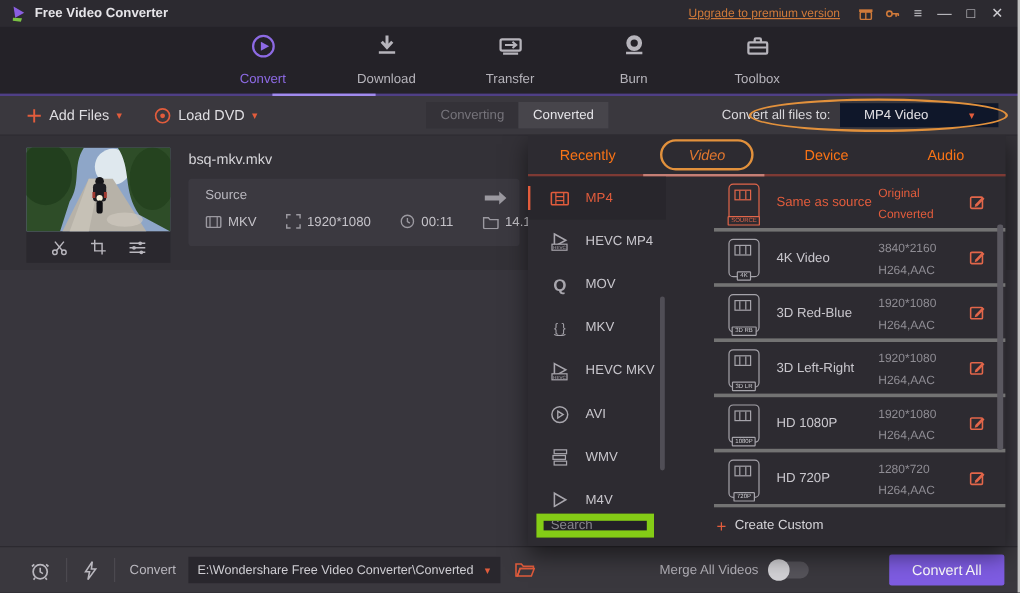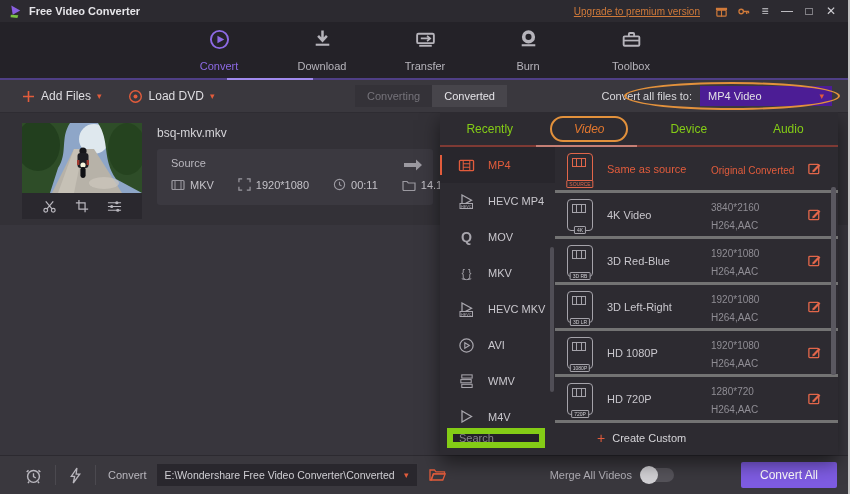--- a/index.html
+++ b/index.html
@@ -34,22 +34,22 @@
   .tool-left { position:absolute; left:22px; top:0; height:32px; display:flex; align-items:center; gap:26px; }
   .tool-btn { display:flex; align-items:center; gap:6px; cursor:pointer; }
   .tool-btn .tlabel { font-size:12px; color:#dfdee2; }
   .caret { font-size:9px; color:#e25c3c; }
   .seg-tabs { position:absolute; left:355px; top:5px; display:flex; }
   .seg { height:22px; padding:0 12px; font-size:11px; display:flex; align-items:center; cursor:pointer; }
   .seg.converting { background:#343238; color:#75737a; }
   .seg.converted  { background:#47454b; color:#e5e4e8; }
   .convert-to { position:absolute; right:18px; top:6px; display:flex; align-items:center; gap:8px; }
   .convert-to .clabel { font-size:11px; color:#d8d7db; }
-  .select-box { width:132px; height:20px; background:#4c1d95; display:flex; align-items:center;
-    justify-content:space-between; padding:0 8px; cursor:pointer; }
+  .select-box { width:132px; height:20px; background:#0f172a; display:flex; align-items:center;
+    justify-content:space-between; padding:0 20px; cursor:pointer; }
   .select-box .sval { font-size:11px; color:#e2e1e5; }
   .annot-ellipse { position:absolute; right:10px; top:2px; width:216px; height:28px;
     border:2px solid #e2913c; border-radius:50%; pointer-events:none; z-index:25; }
 
   
   .filerow { position:absolute; left:0; top:112px; width:100%; height:113px; background:#333137;
     border-top:1px solid #2e2c32; display:flex; padding:10px 0 0 22px; z-index:5; }
   .thumb-block { width:120px; }
   .thumb { width:120px; height:70px; display:block; }
   .thumb-tools { width:120px; height:26px; background:#2a282e; display:flex; align-items:center;
@@ -77,27 +77,27 @@
   .toggle { width:32px; height:14px; background:#55535a; border-radius:7px; position:relative; cursor:pointer; }
   .toggle .knob { position:absolute; left:-2px; top:-2px; width:18px; height:18px; border-radius:50%; background:#d2d1d5; }
   .convert-all-btn { position:absolute; right:13px; width:96px; height:26px; background:#7e5ce2; color:#fff;
     font-size:12px; border:none; border-radius:2px; cursor:pointer; }
 
   
   .panel { position:absolute; left:440px; top:112px; width:398px; height:343px; background:#2d2b31;
     box-shadow:0 8px 18px rgba(0,0,0,.5); z-index:15; }
   .ptabs { position:relative; height:35px; display:flex; border-bottom:2px solid #7e3a34; }
   .ptab { flex:1; display:flex; align-items:center; justify-content:center; font-size:12px;
-    color:#84cc16; cursor:pointer; }
+    color:#f97316; cursor:pointer; }
   .ptab.active { color:#e2772e;font-style:italic; }
   .ptab-underline { position:absolute; bottom:-2px; left:96px; width:101px; height:2px; background:#c57f75; }
   .annot-ring { position:absolute; left:110px; top:4px; width:78px; height:26px;
     border:2px solid #e2913c; border-radius:13px; pointer-events:none; }
 
-  .pbody { position:relative; display:flex; height:276px; }
+  .pbody { position:relative; display:flex; height:276px;gap:40px; }
   .formats { position:relative; width:115px; height:100%; overflow:hidden; }
   .fmt-row { height:36px; display:flex; align-items:center; padding-left:16px; gap:12px; cursor:pointer; position:relative; }
   .fmt-row .ficon { width:20px; display:flex; justify-content:center; }
   .fmt-row .flabel { font-size:11px; color:#c9c7cd; }
   .fmt-row.sel { background:#28262c; }
   .fmt-row.sel .flabel { color:#e25c3c; }
   .fmt-row.sel::before { content:""; position:absolute; left:0; top:8px; width:2px; height:20px; background:#e25c3c; }
   .fmt-scroll { position:absolute; right:1px; top:100px; width:4px; height:145px; background:#504e56; border-radius:2px; }
 
   .presets { flex:1; height:100%; overflow:hidden; position:relative; }

